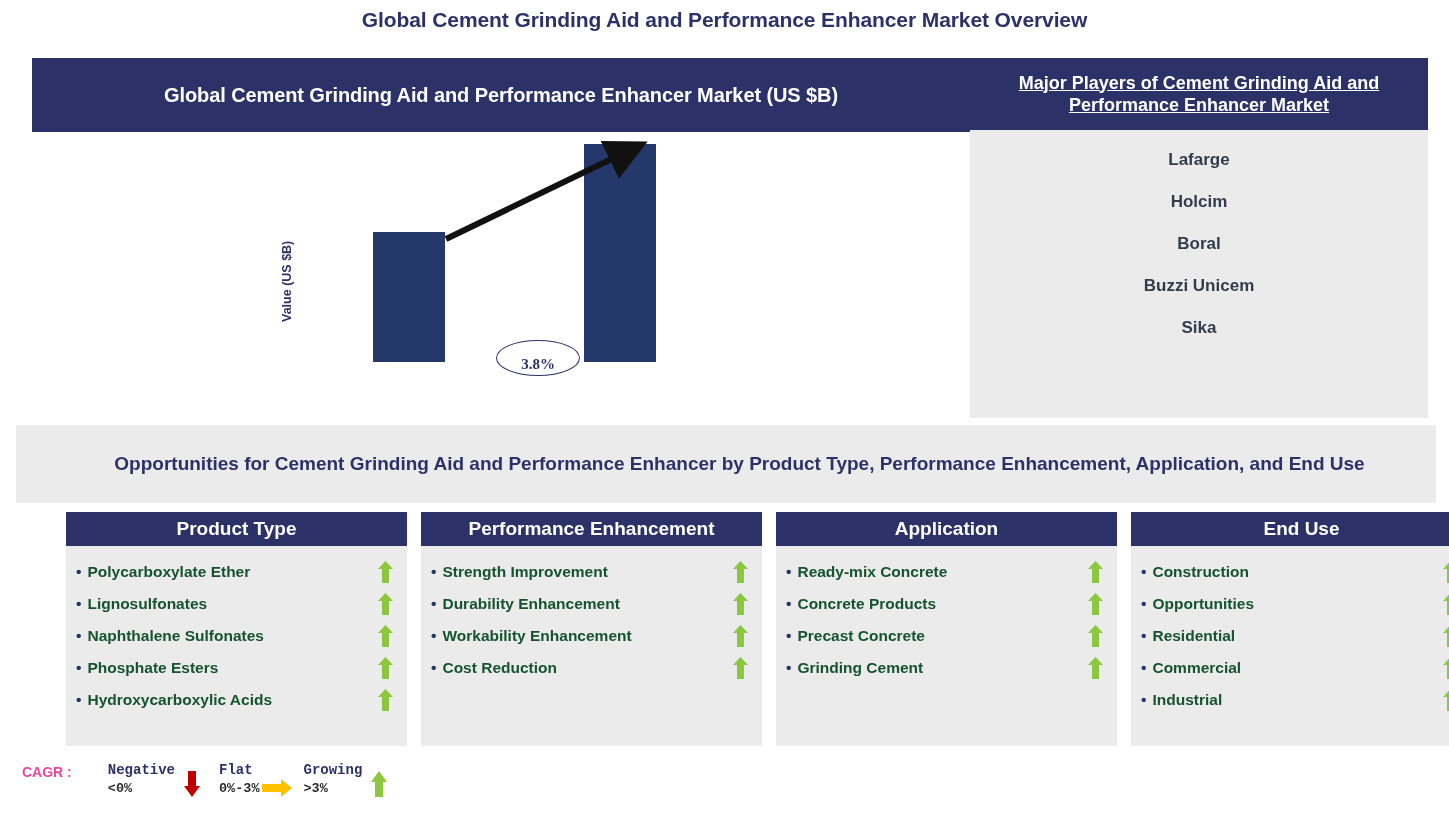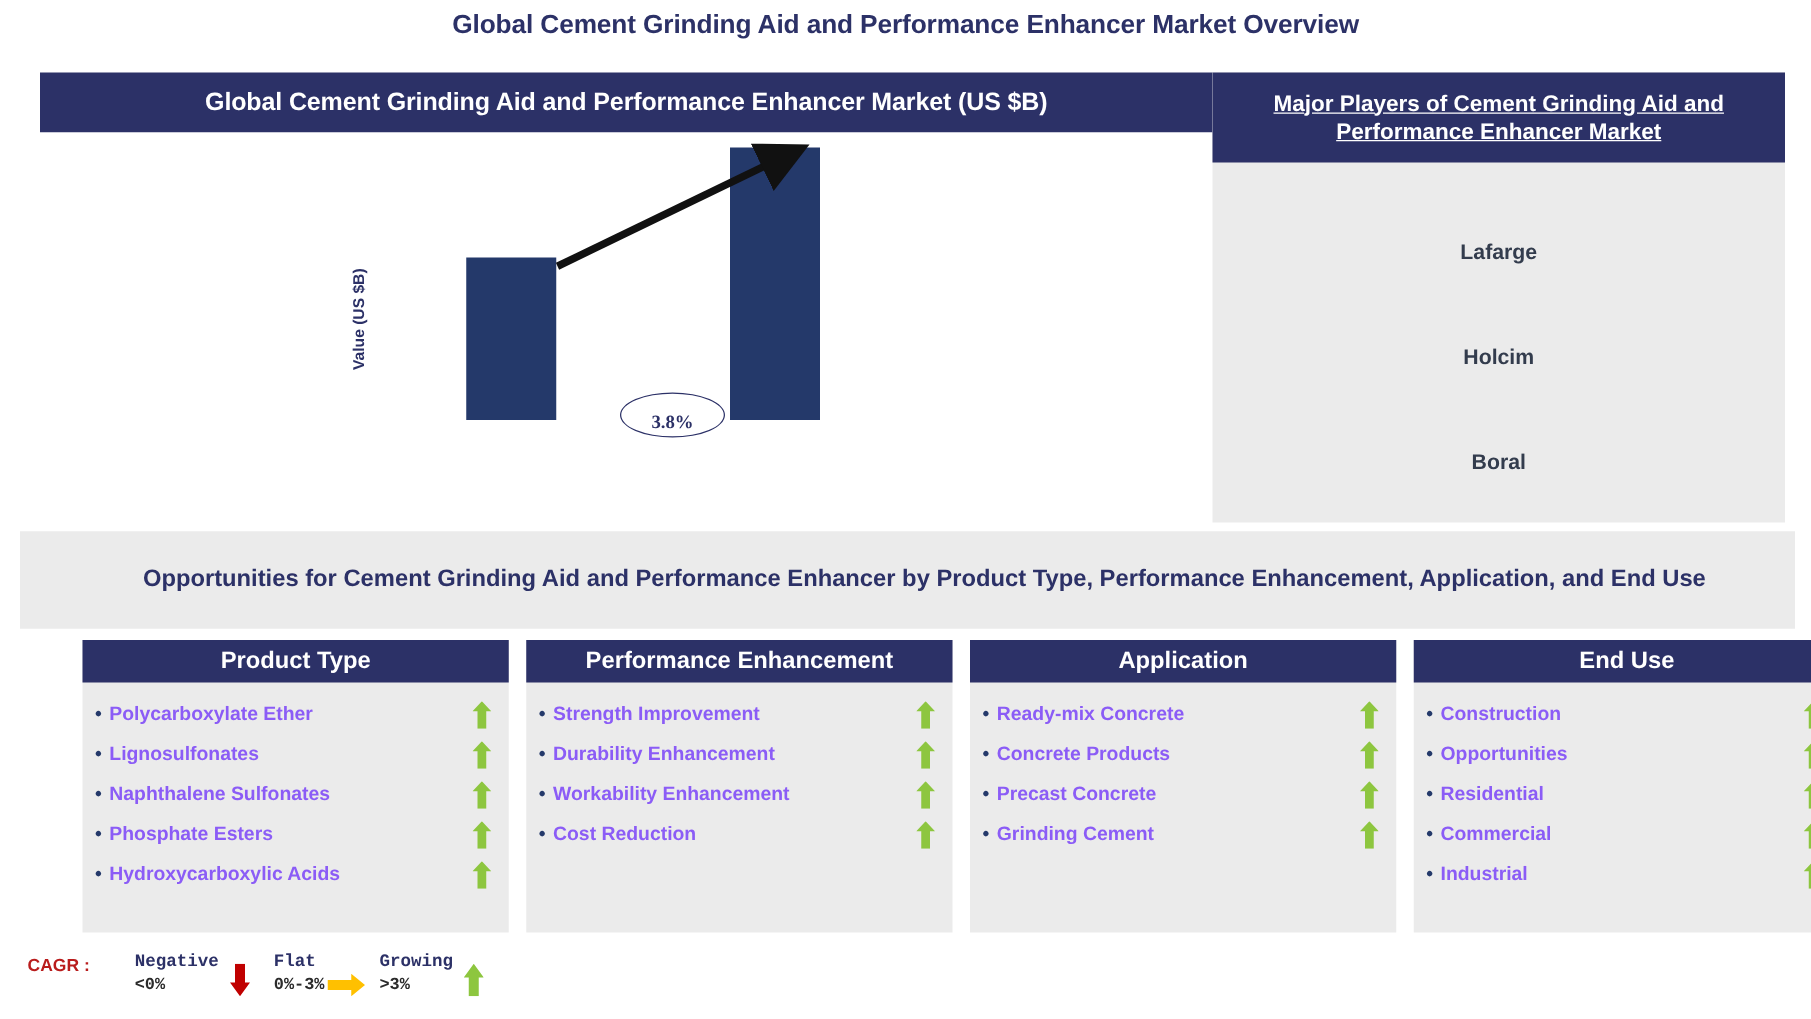--- a/index.html
+++ b/index.html
@@ -37,21 +37,21 @@
 
   
   #market-panel {
     position: absolute;
     left: 0; top: 0;
     width: 938px;
     height: 360px;
     background: #ffffff;
   }
   #market-panel-header {
-    height: 48px;
+    height: 74px;
     background: #2c3167;
     display: flex;
     align-items: center;
     justify-content: center;
     text-align: center;
   }
   #market-panel-header span {
     color: #ffffff;
     font-size: 20px;
     font-weight: bold;
@@ -166,21 +166,20 @@
     display: flex;
     flex-direction: column;
     justify-content: flex-start;
     gap: 22px;
   }
   .player-item {
     text-align: center;
     font-size: 17px;
     font-weight: bold;
     color: #333c4d;
-    margin-top: 42px;
   }
 
   
   #opportunities-banner {
     position: absolute;
     left: 16px; top: 425px;
     width: 1420px;
     height: 78px;
     background: #ebebeb;
     display: flex;
@@ -229,21 +228,21 @@
   }
   .col-item {
     display: flex;
     align-items: center;
     height: 32px;
   }
   .col-item-text {
     flex: 1;
     font-size: 15.5px;
     font-weight: bold;
-    color: #8b5cf6;
+    color: #14532d;
     white-space: nowrap;
   }
   .col-item-text::before {
     content: "\2022";
     color: #24396a;
     margin-right: 6px;
   }
   .arrow-cell {
     width: 24px;
     display: flex;
@@ -255,21 +254,21 @@
   #cagr-legend {
     position: absolute;
     left: 22px; top: 762px;
     display: flex;
     align-items: flex-start;
     gap: 0px;
   }
   #cagr-legend-title {
     font-size: 14px;
     font-weight: bold;
-    color: #b91c1c;
+    color: #ec4899;
     margin-right: 36px;
     padding-top: 2px;
   }
   .legend-entry {
     display: flex;
     align-items: flex-end;
     margin-right: 10px;
     font-family: Liberation Mono, monospace;
   }
   .legend-texts {

